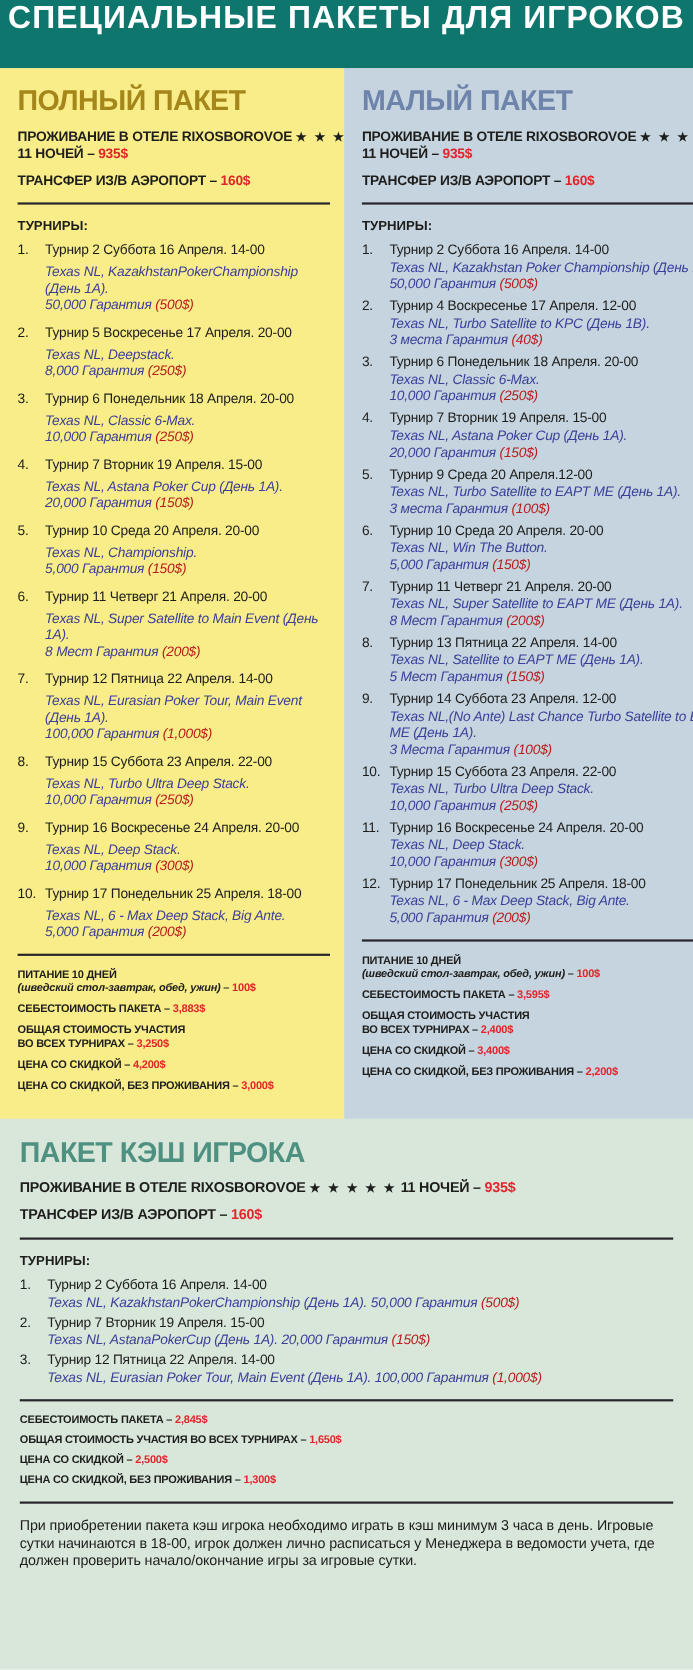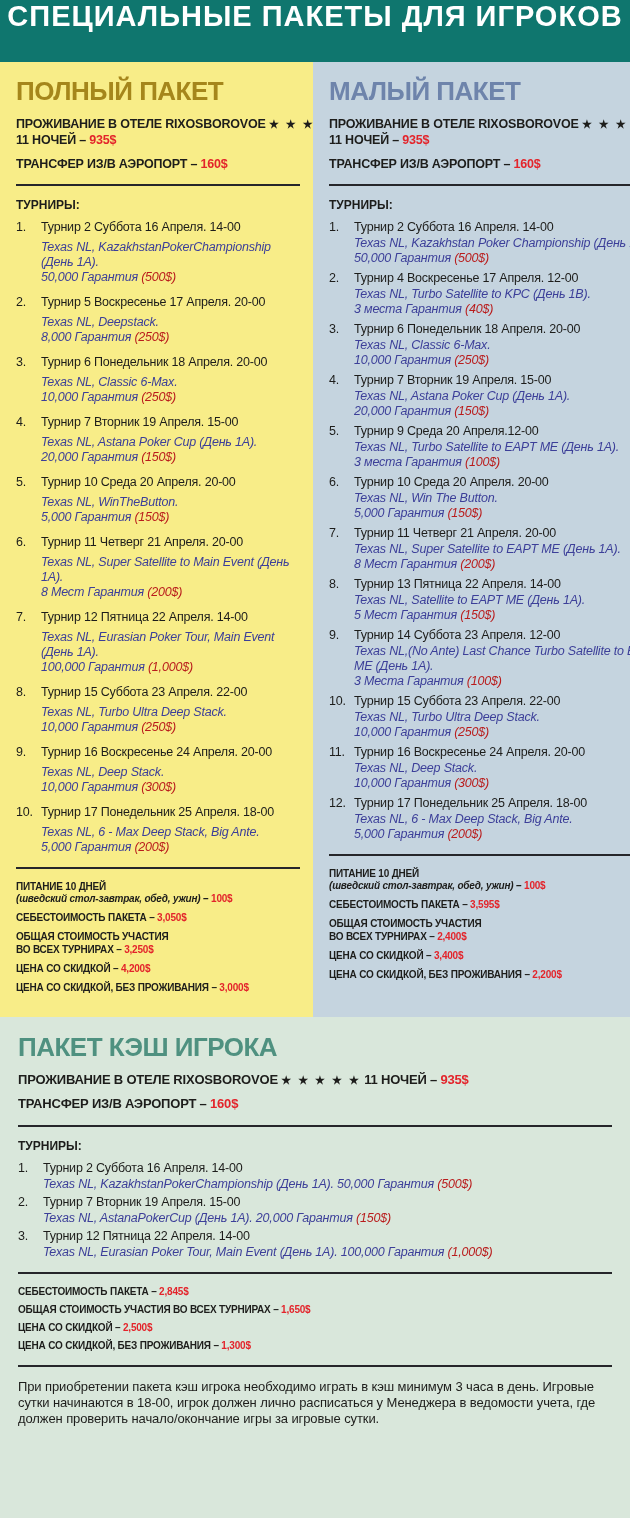--- a/index.html
+++ b/index.html
@@ -121,21 +121,21 @@
                 <span class="t-game">Texas NL, Astana Poker Cup (День 1А).</span><span class="t-guarantee">20,000 Гарантия </span><span class="t-price">(150$)</span>
               </span>
             </span>
           </div>
 
           <div class="t-item">
             <span class="t-num">5.</span>
             <span class="t-body">
               <span class="t-title">Турнир 10 Среда 20 Апреля. 20-00</span>
               <span class="t-detail">
-                <span class="t-game">Texas NL, WinTheButton.</span><span class="t-guarantee">5,000 Гарантия </span><span class="t-price">(150$)</span>
+                <span class="t-game">Texas NL, Championship.</span><span class="t-guarantee">5,000 Гарантия </span><span class="t-price">(150$)</span>
               </span>
             </span>
           </div>
 
           <div class="t-item">
             <span class="t-num">6.</span>
             <span class="t-body">
               <span class="t-title">Турнир 11 Четверг 21 Апреля. 20-00</span>
               <span class="t-detail">
                 <span class="t-game">Texas NL, Super Satellite to Main Event (День 1А).</span><span class="t-guarantee">8 Мест Гарантия </span><span class="t-price">(200$)</span>
@@ -183,21 +183,21 @@
             </span>
           </div>
         </div>
       <hr class="sep">
       <div class="summary">
         <div class="row">
           <span class="blk">ПИТАНИЕ 10 ДНЕЙ</span>
           <span class="meals-detail">(шведский стол-завтрак, обед, ужин) – </span><span class="red">100$</span>
         </div>
         <div class="row">
-          <span>СЕБЕСТОИМОСТЬ ПАКЕТА – </span><span class="red">3,050$</span>
+          <span>СЕБЕСТОИМОСТЬ ПАКЕТА – </span><span class="red">3,883$</span>
         </div>
         <div class="row">
           <span class="blk">ОБЩАЯ СТОИМОСТЬ УЧАСТИЯ</span>
           <span>ВО ВСЕХ ТУРНИРАХ – </span><span class="red">3,250$</span>
         </div>
         <div class="row">
           <span>ЦЕНА СО СКИДКОЙ – </span><span class="red">4,200$</span>
         </div>
         <div class="row">
           <span>ЦЕНА СО СКИДКОЙ, БЕЗ ПРОЖИВАНИЯ – </span><span class="red">3,000$</span>

